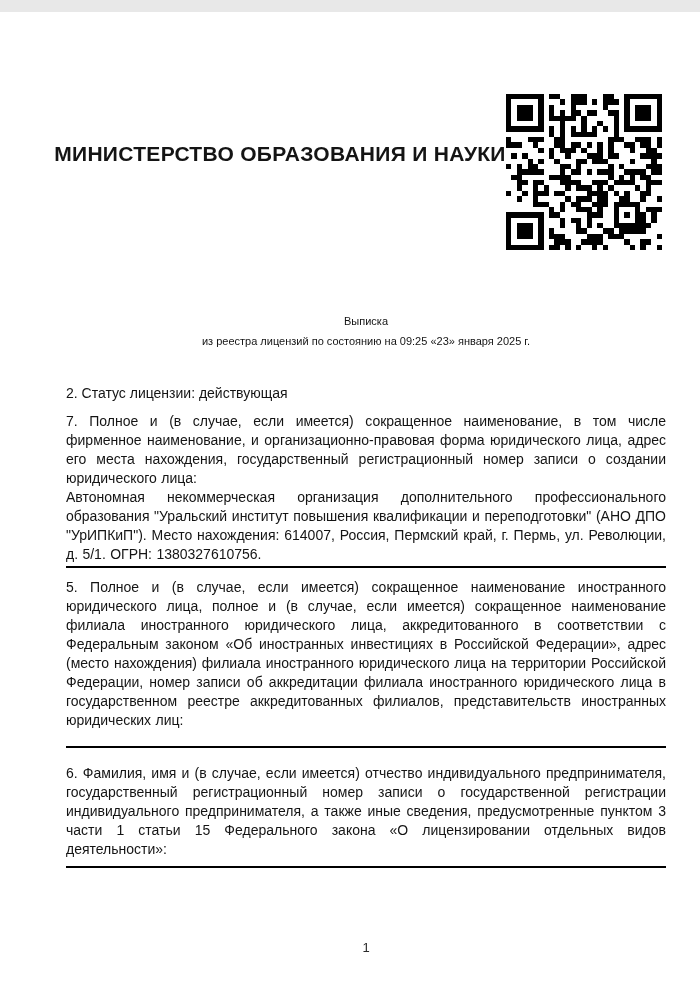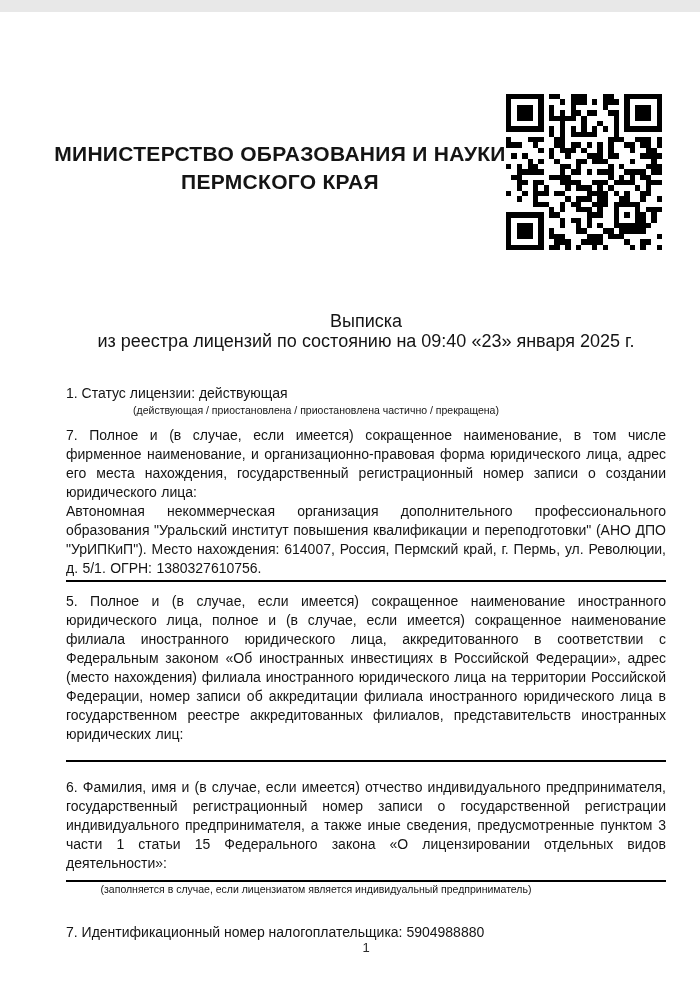--- a/index.html
+++ b/index.html
@@ -43,21 +43,21 @@
     line-height: 13px;
   }
 
   
   .title {
     position: absolute;
     top: 299px;
     left: 66px;
     width: 600px;
     text-align: center;
-    font-size: 18px;
+    font-size: 11px;
     line-height: 20px;
   }
 
   
   .content {
     position: absolute;
     top: 340px;
     left: 66px;
     width: 600px;
     font-size: 14px;
@@ -513,56 +513,50 @@
         <rect x="18" y="28" width="1" height="1" fill="#000000"></rect>
         <rect x="23" y="28" width="1" height="1" fill="#000000"></rect>
         <rect x="25" y="28" width="1" height="1" fill="#000000"></rect>
         <rect x="28" y="28" width="1" height="1" fill="#000000"></rect>
       </svg>
   </div>
 
   <div class="header">
     <div class="ministry">
       <div>МИНИСТЕРСТВО ОБРАЗОВАНИЯ И НАУКИ</div>
-      <div>ПЕРМСКОГО КРАЯ</div>
     </div>
   </div>
 
   <div class="title">
     <div>Выписка</div>
-    <div>из реестра лицензий по состоянию на 09:40 «23» января 2025 г.</div>
+    <div>из реестра лицензий по состоянию на 09:25 «23» января 2025 г.</div>
   </div>
 
   <div class="content">
 
     <div class="item item-1">
-      <div class="itext">1. Статус лицензии: действующая</div>
-      <div class="caption">(действующая / приостановлена / приостановлена частично / прекращена)</div>
+      <div class="itext">2. Статус лицензии: действующая</div>
     </div>
 
 
 
     <div class="item item-4">
       <div class="para">7. Полное и (в случае, если имеется) сокращенное наименование, в том числе фирменное наименование, и организационно-правовая форма юридического лица, адрес его места нахождения, государственный регистрационный номер записи о создании юридического лица:</div>
       <div class="para">Автономная некоммерческая организация дополнительного профессионального образования "Уральский институт повышения квалификации и переподготовки" (АНО ДПО "УрИПКиП"). Место нахождения: 614007, Россия, Пермский край, г. Пермь, ул. Революции, д. 5/1. ОГРН: 1380327610756.</div>
       <div class="rule"></div>
     </div>
 
     <div class="item item-5">
       <div class="para">5. Полное и (в случае, если имеется) сокращенное наименование иностранного юридического лица, полное и (в случае, если имеется) сокращенное наименование филиала иностранного юридического лица, аккредитованного в соответствии с Федеральным законом «Об иностранных инвестициях в Российской Федерации», адрес (место нахождения) филиала иностранного юридического лица на территории Российской Федерации, номер записи об аккредитации филиала иностранного юридического лица в государственном реестре аккредитованных филиалов, представительств иностранных юридических лиц:</div>
       <div class="rule"></div>
     </div>
 
     <div class="item item-6">
       <div class="para">6. Фамилия, имя и (в случае, если имеется) отчество индивидуального предпринимателя, государственный регистрационный номер записи о государственной регистрации индивидуального предпринимателя, а также иные сведения, предусмотренные пунктом 3 части 1 статьи 15 Федерального закона «О лицензировании отдельных видов деятельности»:</div>
       <div class="rule"></div>
-      <div class="caption">(заполняется в случае, если лицензиатом является индивидуальный предприниматель)</div>
     </div>
 
-    <div class="item item-7">
-      <div class="itext">7. Идентификационный номер налогоплательщика: 5904988880</div>
-    </div>
 
   </div>
 
   <div class="pagenum">1</div>
 
 </div>
 
 </body></html>

